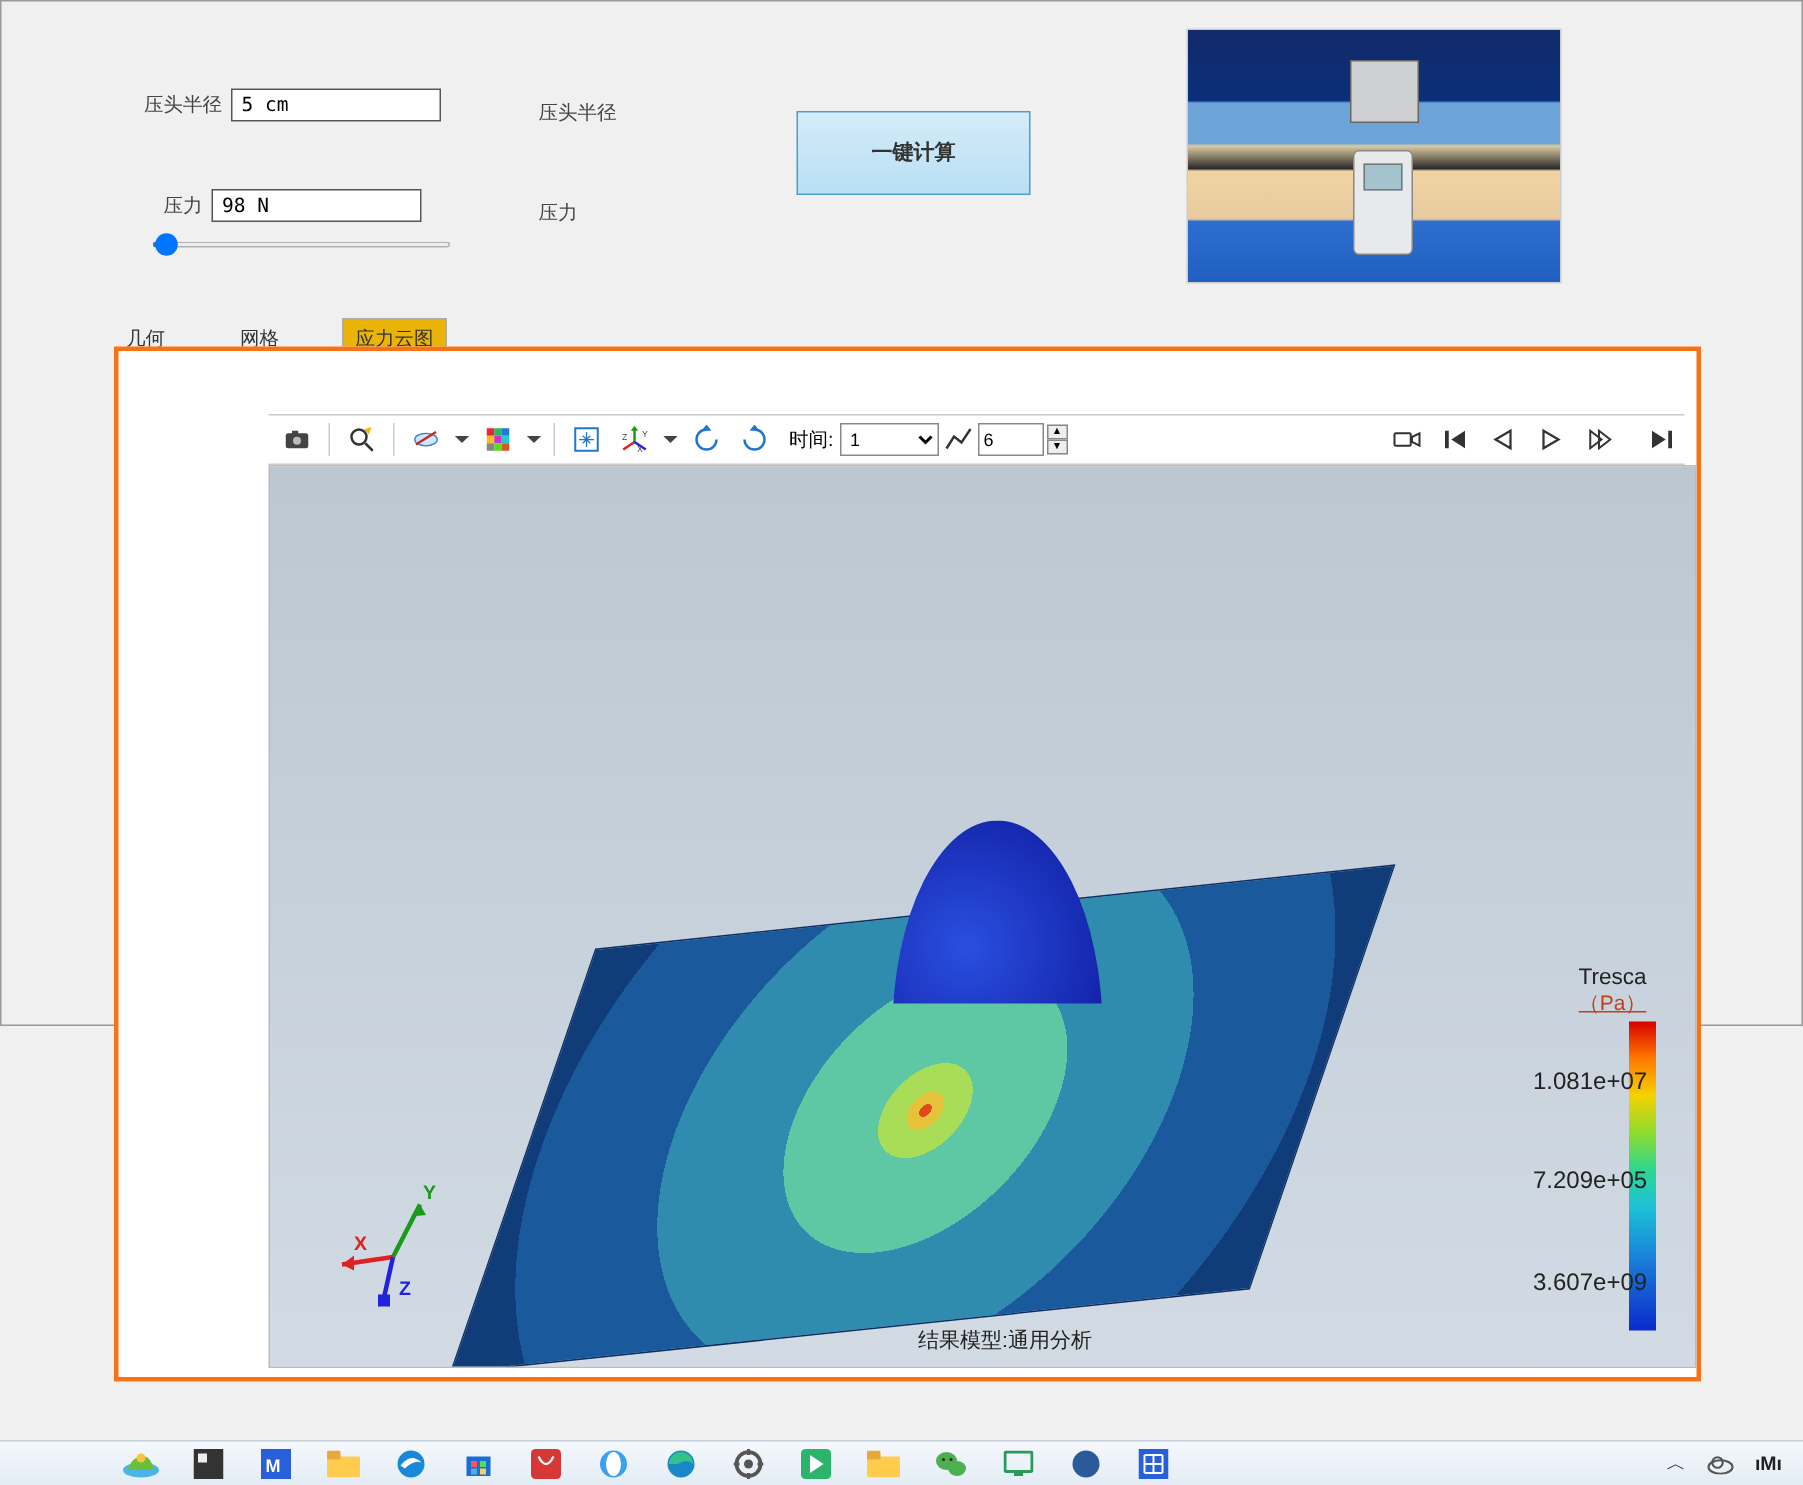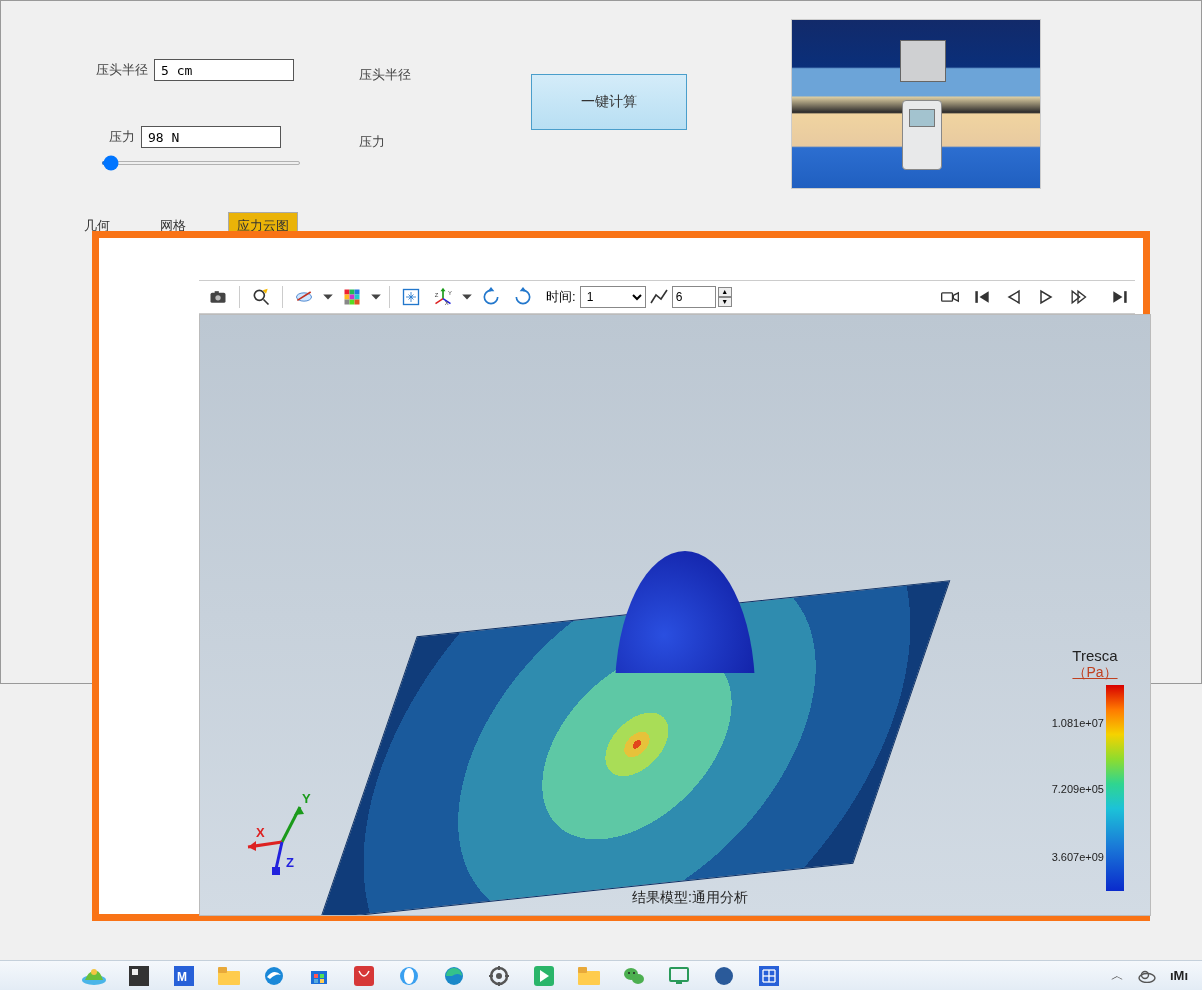--- a/index.html
+++ b/index.html
@@ -73,20 +73,21 @@
       position: absolute;
       left: 530px;
       top: 73px;
       width: 156px;
       height: 56px;
       background: linear-gradient(#d4ecf9, #b8dff3);
       border: 1px solid #4a9ecb;
       color: #333;
       font-size: 14px;
       cursor: pointer;
+      font-weight: bold;
     }
     .photo-box {
       position: absolute;
       right: 160px;
       top: 18px;
       width: 250px;
       height: 170px;
       border: 1px solid #ccc;
       background: linear-gradient(180deg, #122a6a 0%, #0a2f7a 28%, #6ca4d8 29%, #6ca4d8 45%, #dacba0 46%, #2b2a2a 55%, #f0d4a0 56%, #e8caa0 75%, #2c6ed0 76%, #205fc0 100%);
       position: absolute;
@@ -128,23 +129,22 @@
       border-bottom: 1px solid #fff;
       position: relative;
       top: 1px;
     }
     .content-frame {
       position: absolute;
       left: 75px;
       top: 230px;
       width: 1058px;
       height: 690px;
-      border: 7px solid #f97316;
+      border: 3px solid #f97316;
       background: #fff;
-      margin-left: 16px;
     }
     .viewer-toolbar {
       position: absolute;
       left: 100px;
       top: 42px;
       right: 8px;
       height: 34px;
       background: #fff;
       border-top: 1px solid #ccc;
       border-bottom: 1px solid #ccc;
@@ -217,21 +217,21 @@
     }
     .legend-title { font-size: 15px; color:#222; }
     .legend-unit { font-size: 14px; color:#c04020; margin-bottom:3px;text-decoration:underline; }
     .legend-bar {
       width: 18px; height: 206px;
       margin: 0 auto 2px 64px;
       background: linear-gradient(to bottom, #d80000 0%, #ff7a00 12%, #f5d200 24%, #8edc2e 36%, #2fd590 48%, #1cc2d8 60%, #1a7bd8 78%, #0a2acc 100%);
     }
     .legend-ticks {
       position:absolute; left:0; top:34px; width:62px; height:206px;
-      font-size:11px; color:#222; text-align:right;
+      font-size:16px; color:#222; text-align:right;
     }
     .legend-ticks div { position:absolute; right:0; width:100%; }
     .result-label {
       position:absolute; left:0; right:0; bottom:8px;
       text-align:center; font-size:14px; color:#222;padding-left:30px;
     }
     .taskbar {
       position:absolute; left:0; right:0; bottom:0; height:30px;
       background: linear-gradient(#f5f8fc,#e3ecf5);
       border-top:1px solid #c5d0db;

